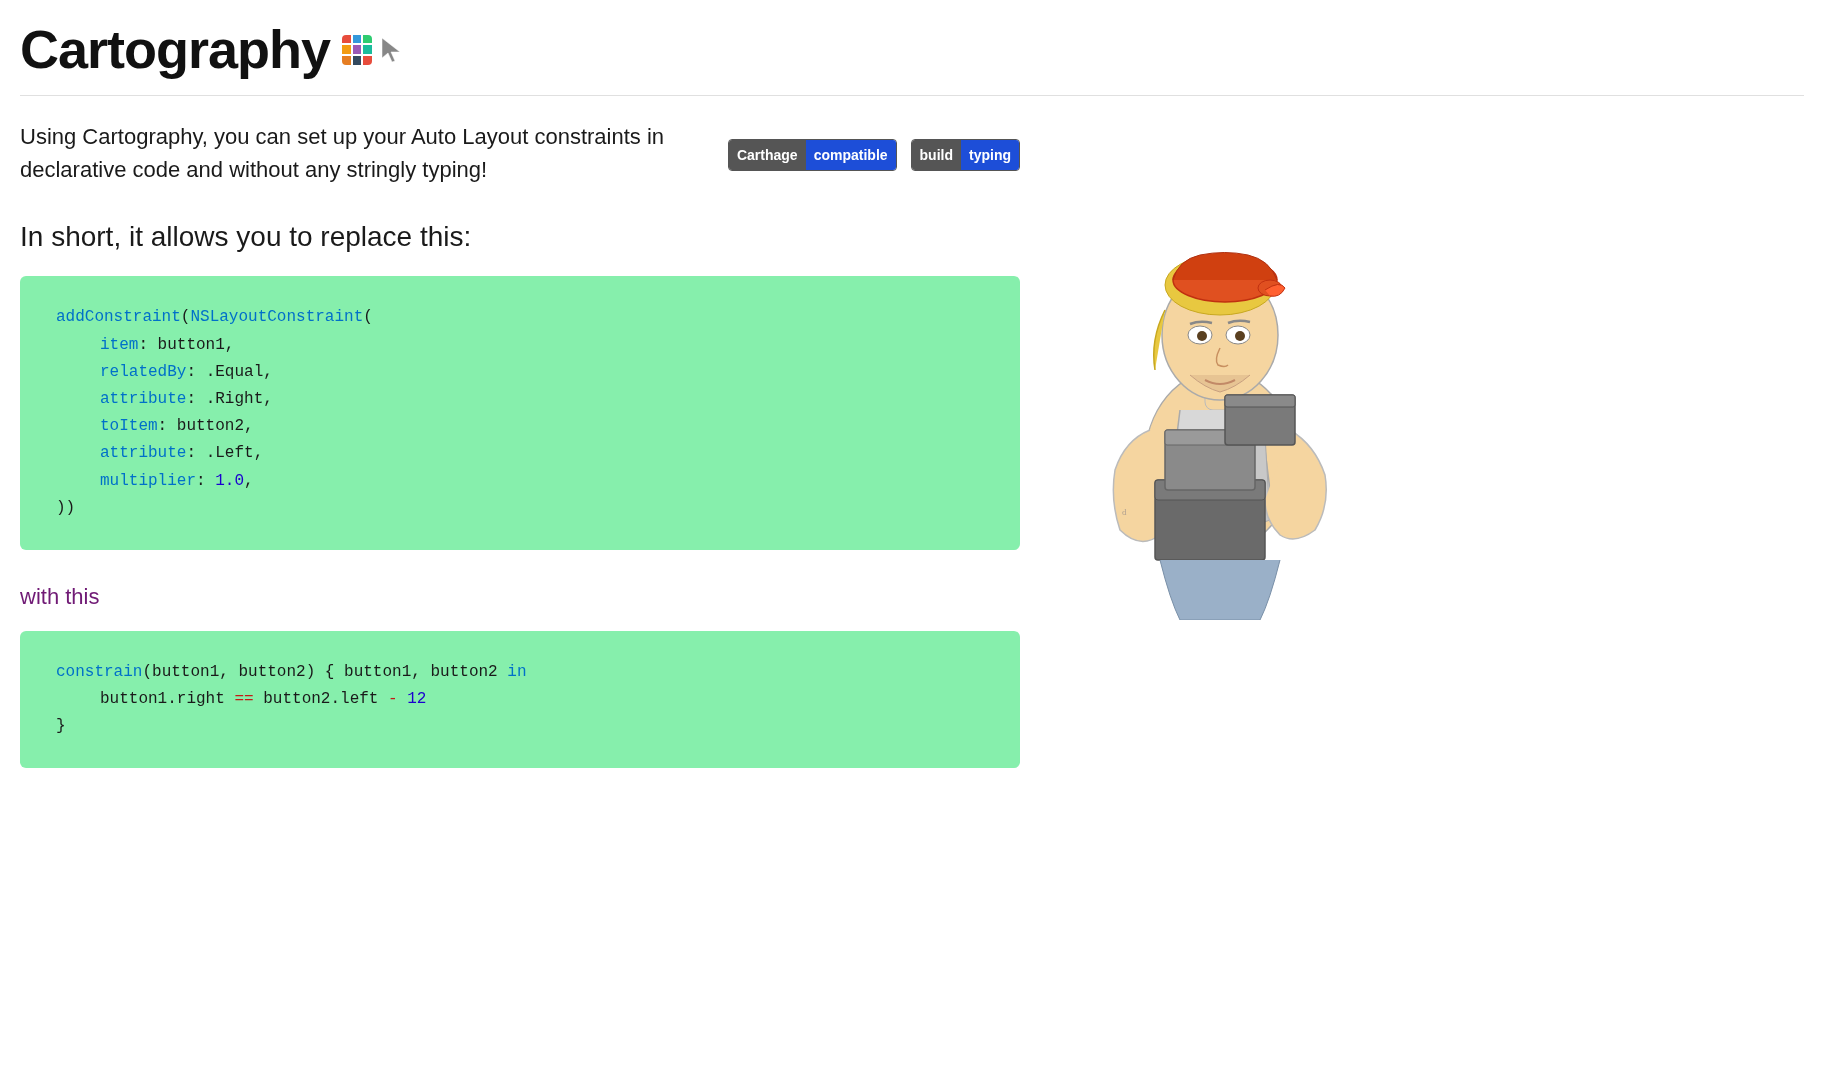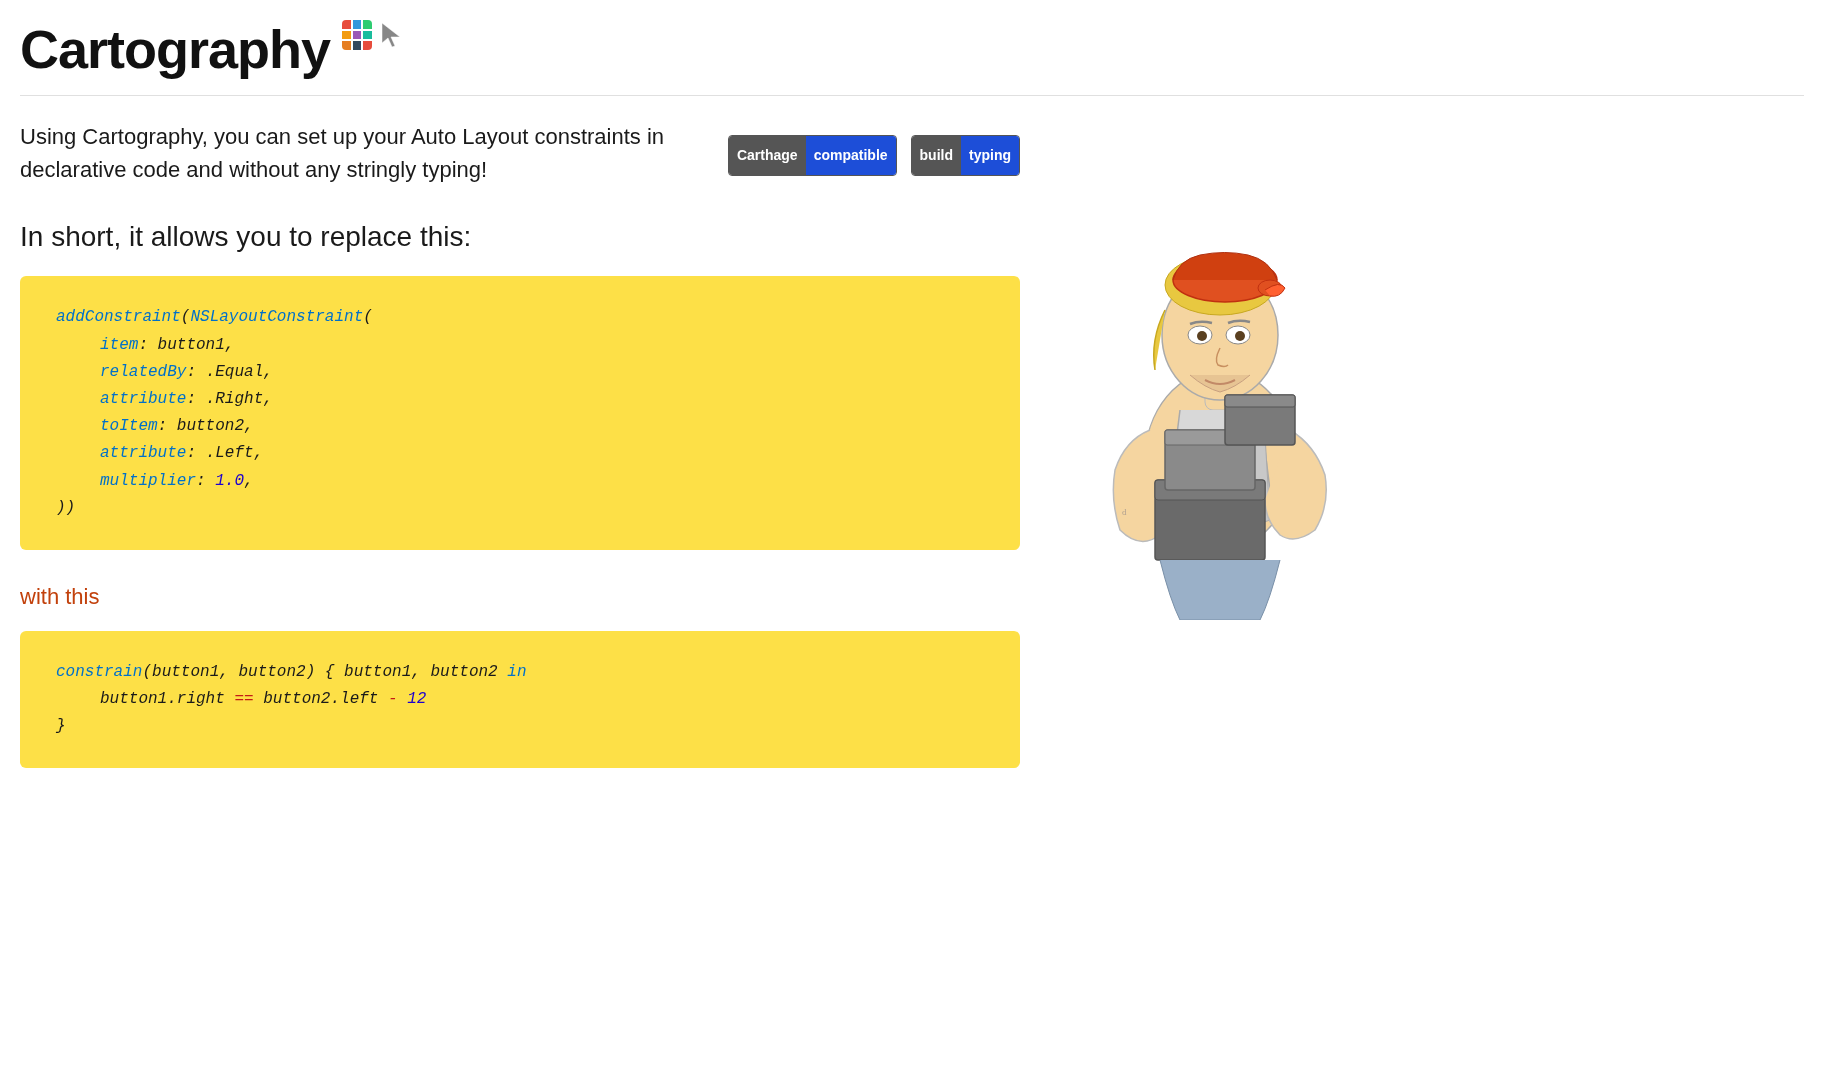--- a/index.html
+++ b/index.html
@@ -13,21 +13,21 @@
     .page-container {
       max-width: 1824px;
       padding: 20px 20px 40px 20px;
       position: relative;
     }
     .header-section {
       border-bottom: 1px solid #e0e0e0;
       padding-bottom: 16px;
       margin-bottom: 24px;
       display: flex;
-      align-items: flex-start;
+      align-items: center;
     }
     .page-title {
       font-size: 54px;
       font-weight: 700;
       color: #111;
       letter-spacing: -1px;
       line-height: 1.1;
     }
     .title-icons {
       display: inline-flex;
@@ -82,21 +82,21 @@
       gap: 14px;
       flex-shrink: 0;
       margin-top: 4px;
     }
     .badge {
       display: inline-flex;
       border-radius: 4px;
       overflow: hidden;
       font-size: 14px;
       font-weight: 600;
-      height: 41px;
+      height: 32px;
       align-items: center;
       border: 1px solid #555;
     }
     .badge-left {
       background: #555;
       color: #fff;
       padding: 0 8px;
       height: 100%;
       display: flex;
       align-items: center;
@@ -108,36 +108,35 @@
       height: 100%;
       display: flex;
       align-items: center;
     }
     .replace-text {
       font-size: 28px;
       margin-bottom: 18px;
       color: #1a1a1a;
     }
     .code-block {
-      background: #fde047;
+      background: #86efac;
       border-radius: 6px;
       padding: 28px 36px;
       margin-bottom: 30px;
       font-family: "SFMono-Regular", Consolas, "Liberation Mono", Menlo, monospace;
       font-size: 16px;
       line-height: 1.7;
-      font-style: italic;
     }
     .code-keyword { color: #0070c9; }
     .code-number { color: #1c00cf; }
     .code-operator { color: #c41a16; }
     .with-this-text {
       font-size: 22px;
       margin-bottom: 18px;
-      color: #c2410c;
+      color: #701a75;
     }
     .illustration-area {
       width: 320px;
       flex-shrink: 0;
       display: flex;
       justify-content: center;
       align-items: flex-start;
       margin-top: 20px;
     }
     

